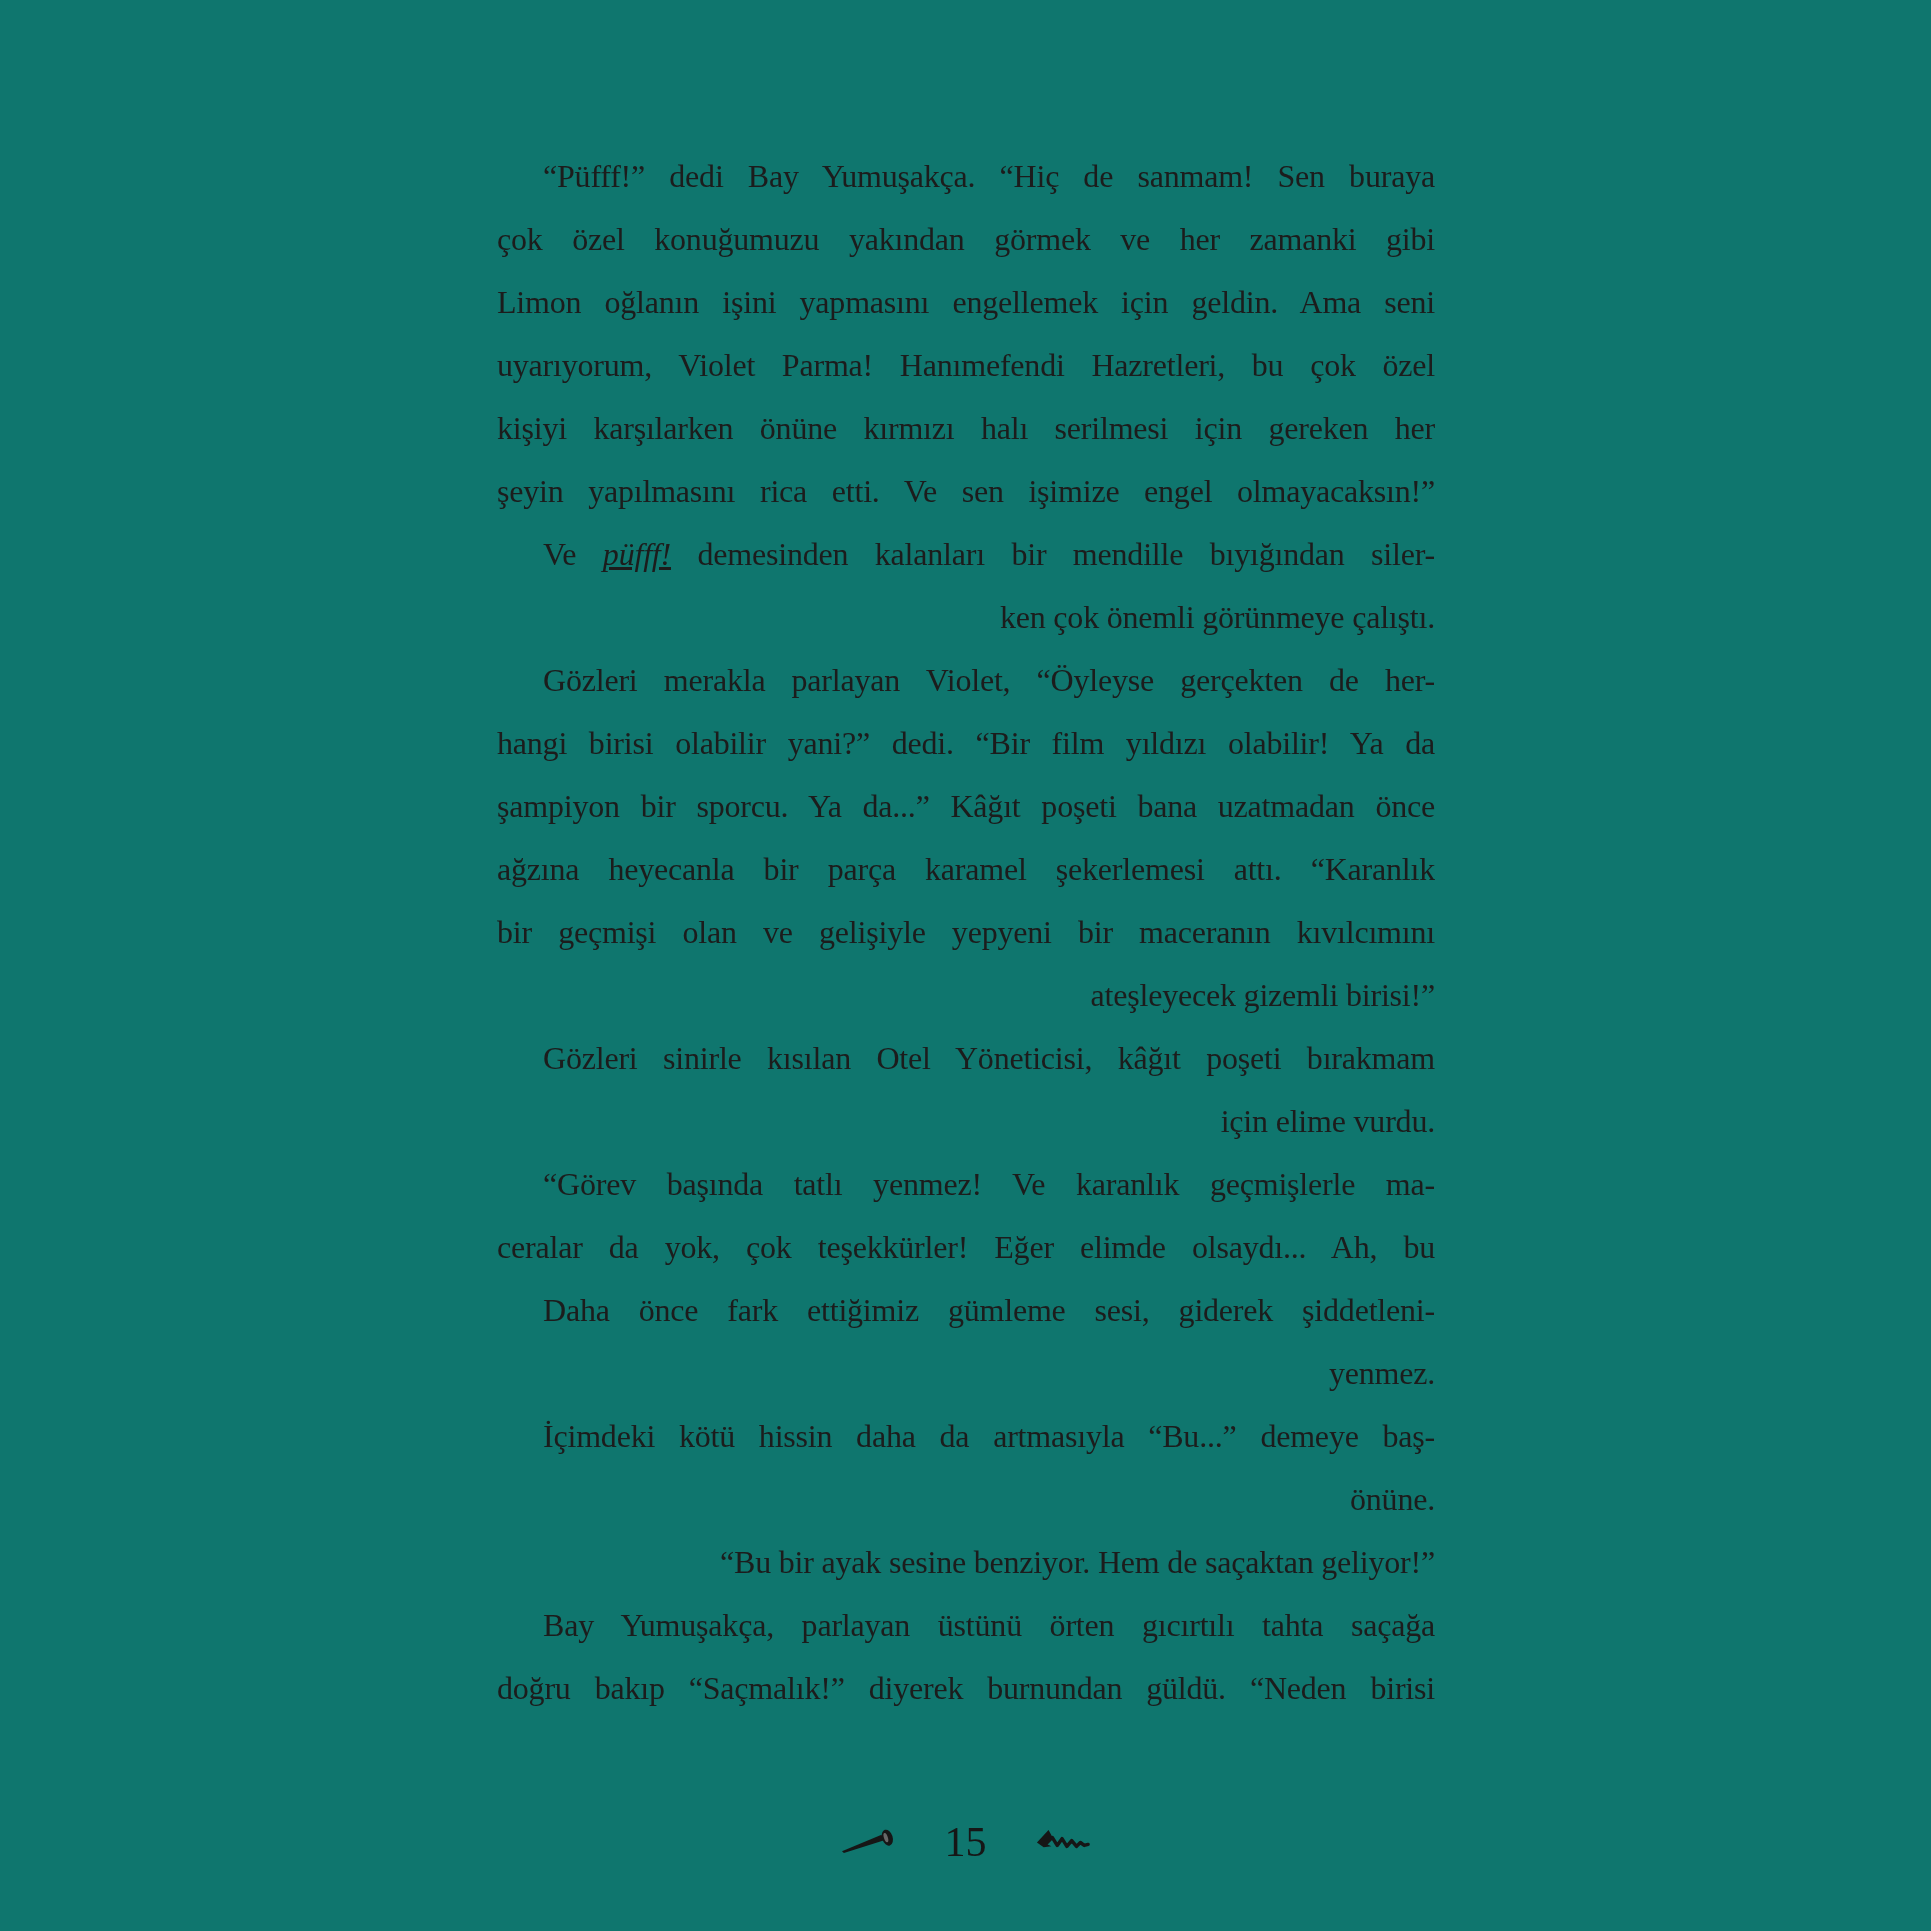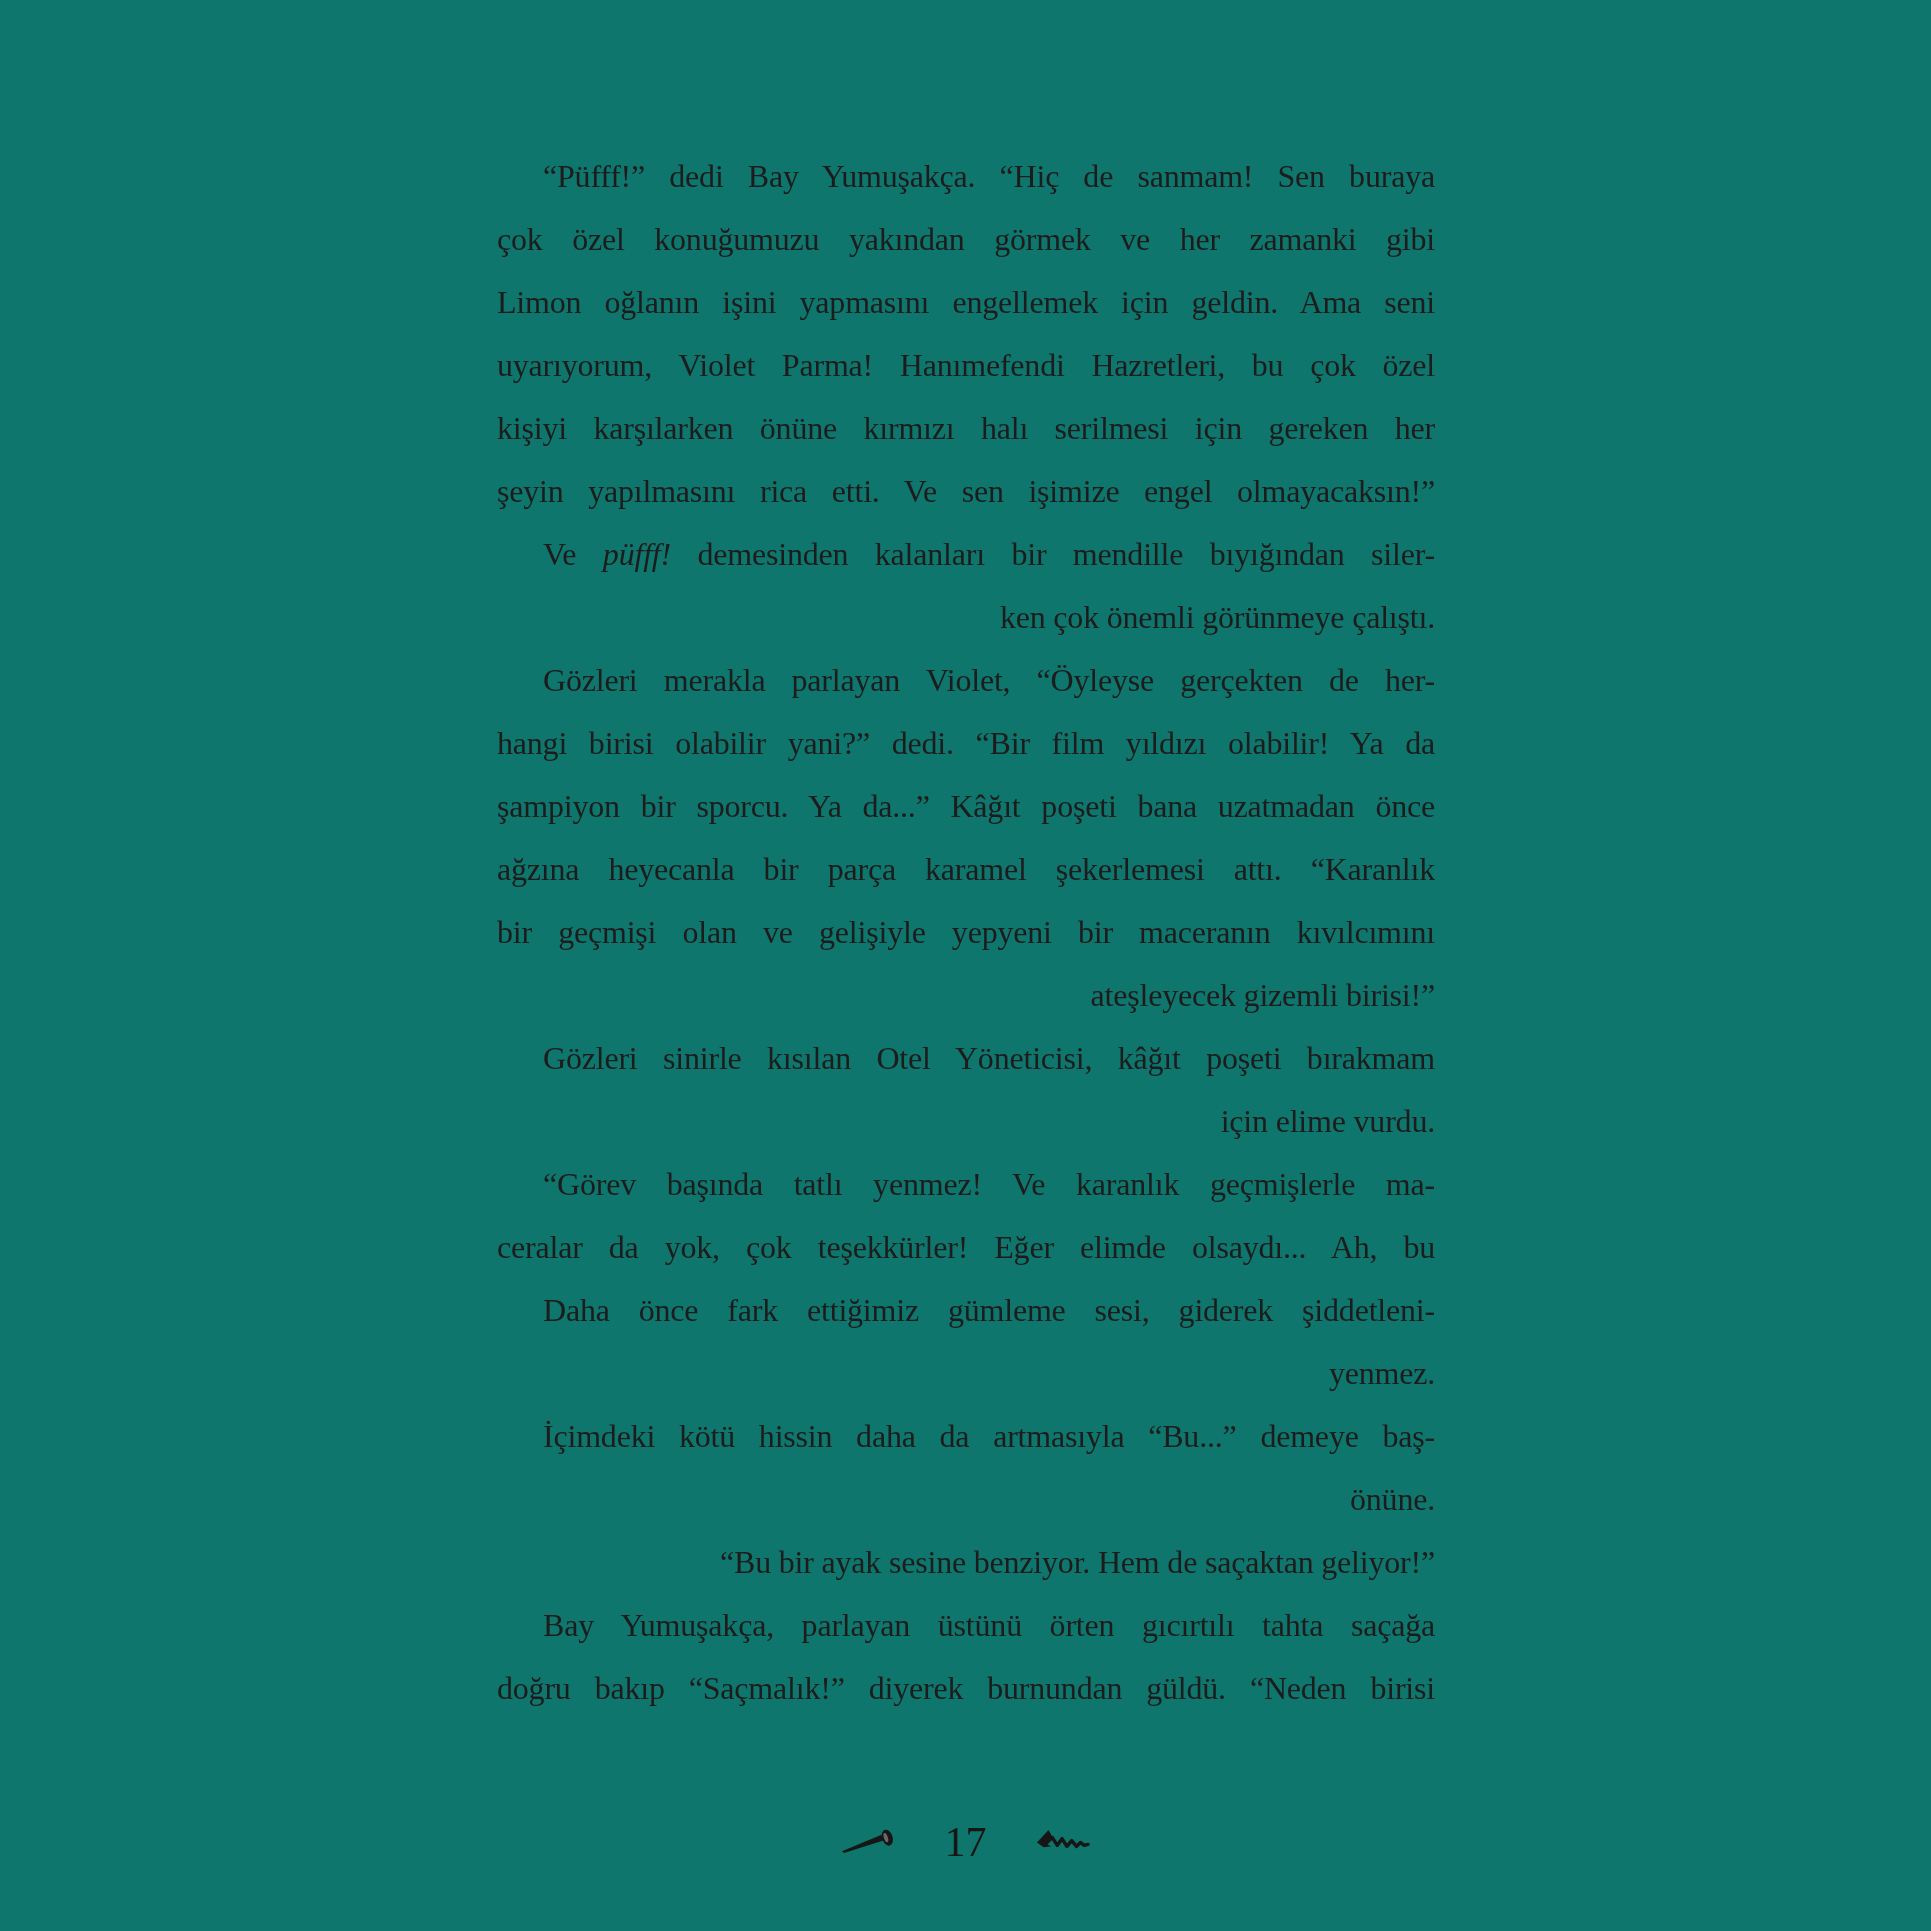--- a/index.html
+++ b/index.html
@@ -36,20 +36,21 @@
   .line.just {
     text-align: justify;
     text-align-last: justify;
     white-space: normal;
   }
   .line.indent {
     text-indent: 46px;
   }
   .line em {
     font-style: italic;
+    text-decoration: underline;
   }
   .footer {
     position: absolute;
     left: 0;
     top: 1817px;
     width: 1931px;
     display: flex;
     justify-content: center;
     align-items: center;
     gap: 48px;
@@ -95,21 +96,21 @@
     <p class="line indent just">Bay Yumuşakça, parlayan üstünü örten gıcırtılı tahta saçağa</p>
     <p class="line just">doğru bakıp “Saçmalık!” diyerek burnundan güldü. “Neden birisi</p>
   </div>
 
   <div class="footer">
     <svg class="ornament" width="56" height="29" viewBox="0 0 58 30" aria-hidden="true">
       <polygon points="1,24 42,7 44,13 3,26" fill="#161616"></polygon>
       <ellipse cx="48" cy="10" rx="5.5" ry="8.5" transform="rotate(-18 48 10)" fill="#161616"></ellipse>
       <ellipse cx="46.5" cy="10" rx="2" ry="5" transform="rotate(-18 46.5 10)" fill="#fefefe" opacity="0.35"></ellipse>
     </svg>
-    <span class="page-number">17</span>
+    <span class="page-number">15</span>
     <svg class="ornament" width="56" height="29" viewBox="0 0 58 30" aria-hidden="true">
       <polygon points="2,15 14,2 19,11 13,17 17,19 9,20" fill="#161616"></polygon>
       <polyline points="18,10 23,18 28,11 33,19 38,13 43,19 47,15 51,18 55,17" fill="none" stroke="#161616" stroke-width="3.6" stroke-linecap="round" stroke-linejoin="round"></polyline>
     </svg>
   </div>
 
 </div>
 
 
 </body></html>

